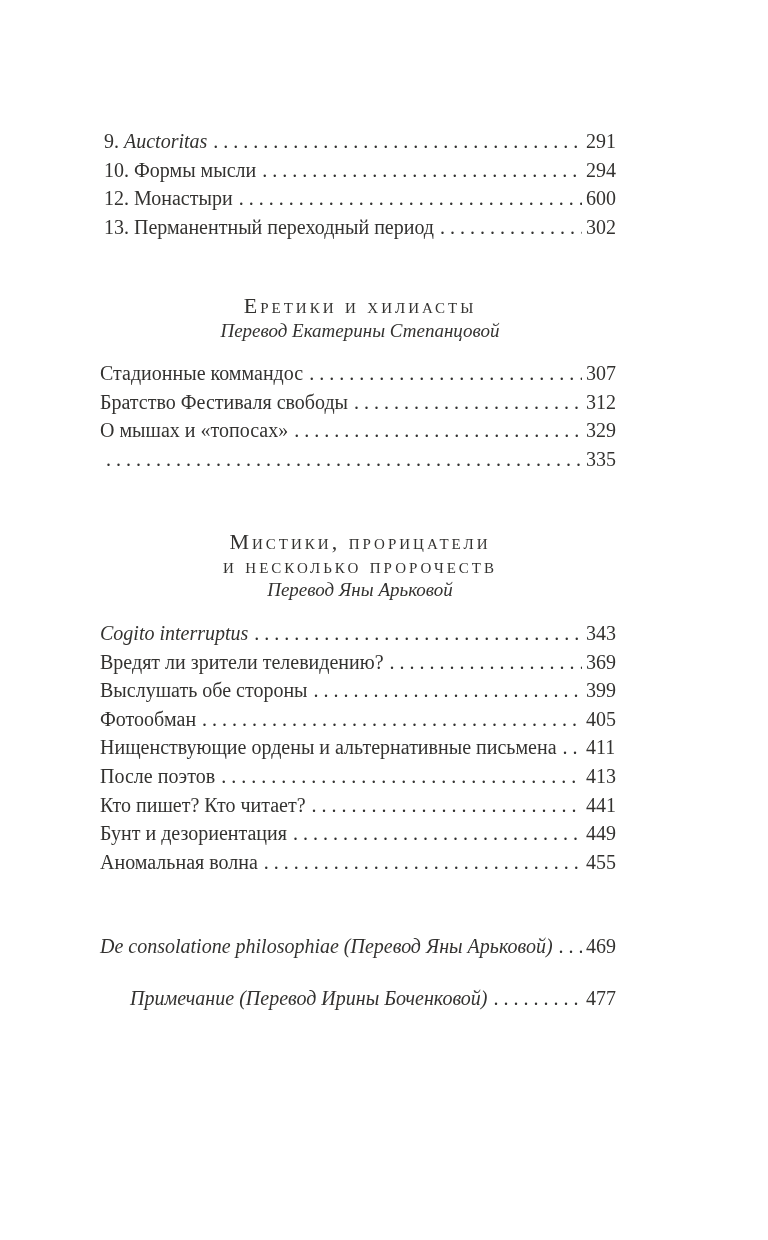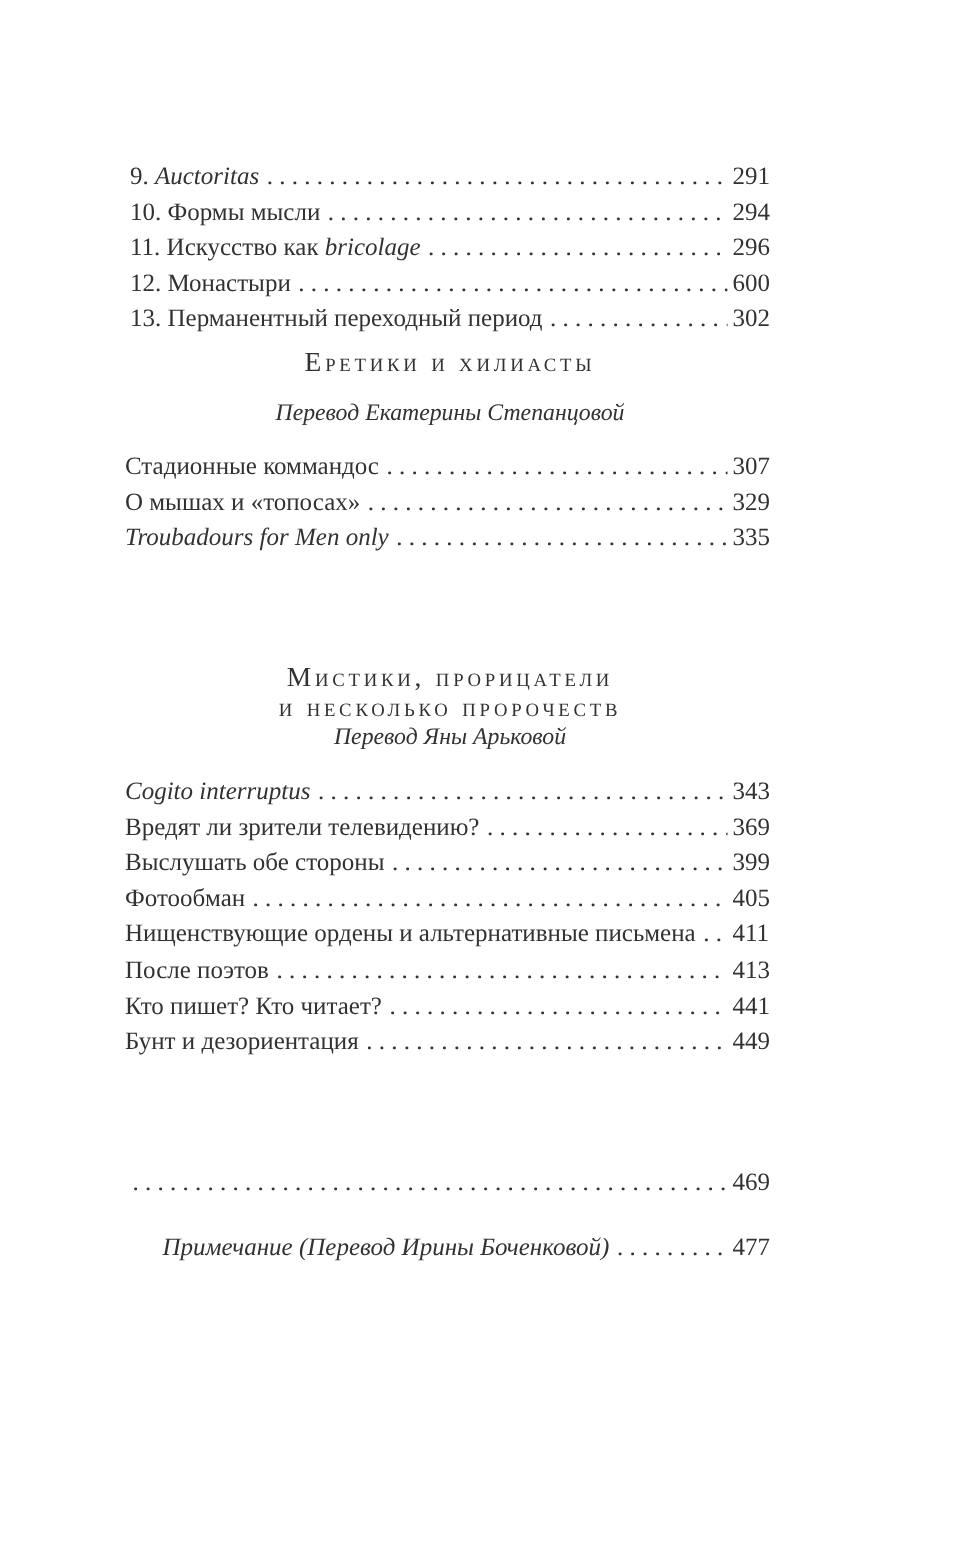--- a/index.html
+++ b/index.html
@@ -66,54 +66,53 @@
     <span class="t"><span>9. </span><i>Auctoritas</i></span>
     <span class="dots"></span>
     <span class="pg">291</span>
   </div>
   <div class="row">
     <span class="t"><span>10. Формы мысли</span><i></i></span>
     <span class="dots"></span>
     <span class="pg">294</span>
   </div>
   <div class="row">
-    <span class="t"><span>11. Искусство как </span><i>bricolage</i></span>
-    <span class="dots"></span>
-    <span class="pg">296</span>
-  </div>
-  <div class="row">
     <span class="t"><span>12. Монастыри</span><i></i></span>
     <span class="dots"></span>
     <span class="pg">600</span>
   </div>
   <div class="row">
     <span class="t"><span>13. Перманентный переходный период</span><i></i></span>
     <span class="dots"></span>
     <span class="pg">302</span>
   </div>
 </div>
 
-<div class="block sec-title" style="top:278px;">
+<div class="block sec-title" style="top:294px;">
   <span>Еретики и хилиасты</span>
 </div>
 <div class="block sec-sub" style="top:318px;">Перевод Екатерины Степанцовой</div>
 
 <div class="block" style="top:359px;">
   <div class="row">
     <span class="t"><span>Стадионные коммандос</span><i></i></span>
     <span class="dots"></span>
     <span class="pg">307</span>
   </div>
   <div class="row">
+    <span class="t"><span>Братство Фестиваля свободы</span><i></i></span>
+    <span class="dots"></span>
+    <span class="pg">312</span>
+  </div>
+  <div class="row">
     <span class="t"><span>О мышах и «топосах»</span><i></i></span>
     <span class="dots"></span>
     <span class="pg">329</span>
   </div>
   <div class="row">
-    <span class="t"><span></span><i>Troubadours for Men only</i></span>
     <span class="dots"></span>
     <span class="pg">335</span>
   </div>
 </div>
 
 <div class="block sec-title" style="top:530px;">
   <span>Мистики, прорицатели</span><br>
   <span>и несколько пророчеств</span>
 </div>
 <div class="block sec-sub" style="top:577px;">Перевод Яны Арьковой</div>
@@ -152,24 +151,30 @@
   <div class="row">
     <span class="t"><span>Кто пишет? Кто читает?</span><i></i></span>
     <span class="dots"></span>
     <span class="pg">441</span>
   </div>
   <div class="row">
     <span class="t"><span>Бунт и дезориентация</span><i></i></span>
     <span class="dots"></span>
     <span class="pg">449</span>
   </div>
+  <div class="row">
+    <span class="t"><span>Аномальная волна</span><i></i></span>
+    <span class="dots"></span>
+    <span class="pg">455</span>
+  </div>
 </div>
 
 <div class="block" style="top:932px;">
   <div class="row">
+    <span class="t"><span></span><i>De consolatione philosophiae (Перевод Яны Арьковой)</i></span>
     <span class="dots"></span>
     <span class="pg">469</span>
   </div>
 </div>
 
 <div class="block" style="top:984px;">
   <div class="row indent">
     <span class="t"><span></span><i>Примечание (Перевод Ирины Боченковой)</i></span>
     <span class="dots"></span>
     <span class="pg">477</span>

